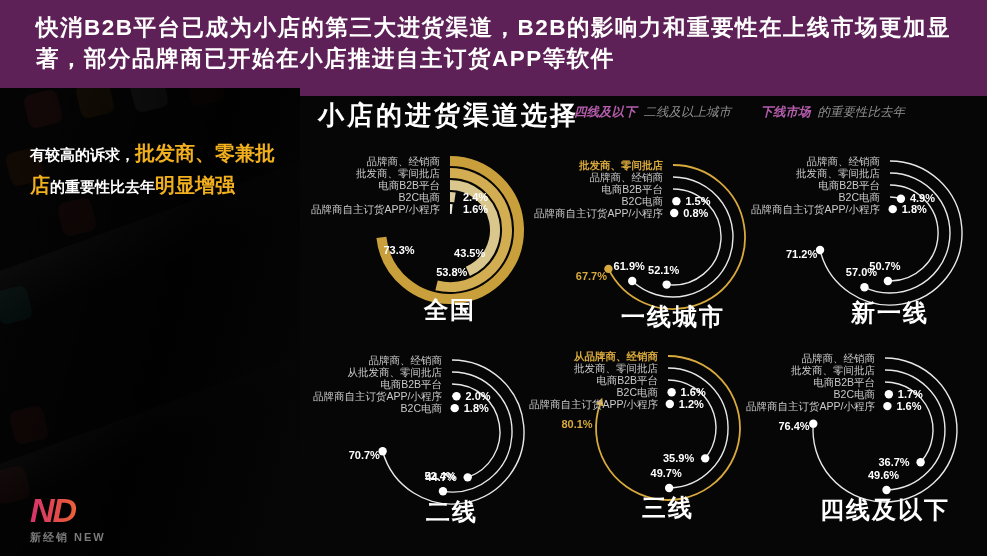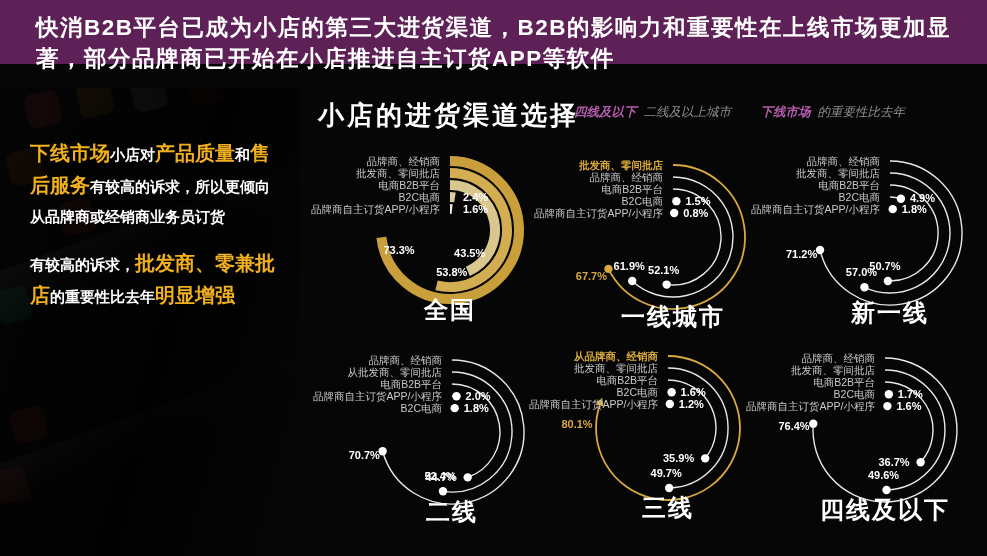--- a/index.html
+++ b/index.html
@@ -1,19 +1,19 @@
 <!DOCTYPE html>
 <html><head>
 <meta charset="utf-8">
 <style>
   html,body{margin:0;padding:0;background:#000;}
   .stage{position:relative;width:987px;height:556px;background:#060606;overflow:hidden;
          font-family:"Liberation Sans",sans-serif;}
   
-  .banner{position:absolute;left:0;top:0;width:987px;height:64px;background:#5E2157;
+  .banner{position:absolute;left:0;top:0;width:987px;height:96px;background:#5E2157;
           box-sizing:border-box;padding:12px 26px 0 36px;}
   .banner p{margin:0;color:#FFFFFF;font-size:22.5px;font-weight:bold;line-height:31px;letter-spacing:1.5px;}
   
   .sidebar{position:absolute;left:0;top:88px;width:300px;height:468px;background:#0A0A0A;overflow:hidden;}
   .collage{position:absolute;inset:0;}
   .app-icon{position:absolute;width:34px;height:34px;border-radius:8px;opacity:.16;filter:blur(.6px);
             transform:rotate(-14deg);}
   .streak{position:absolute;background:linear-gradient(180deg,rgba(255,255,255,.08),rgba(255,255,255,0));
           transform:rotate(-20deg);}
   .shade{position:absolute;inset:0;background:linear-gradient(105deg,rgba(0,0,0,.55),rgba(0,0,0,.88) 55%,#060606 96%);}
@@ -55,23 +55,26 @@
       <div class="app-icon" style="left:8px;top:62px;background:#D35400;"></div>
       <div class="app-icon" style="left:60px;top:112px;background:#E74C3C;"></div>
       <div class="app-icon" style="left:-4px;top:200px;background:#1ABC9C;"></div>
       <div class="app-icon" style="left:12px;top:320px;background:#E74C3C;"></div>
       <div class="app-icon" style="left:-6px;top:380px;background:#E84C3D;"></div>
       <div class="streak" style="left:-60px;top:130px;width:420px;height:50px;"></div>
       <div class="streak" style="left:-80px;top:330px;width:420px;height:40px;"></div>
       <div class="shade"></div>
     </div>
     <div class="paras" id="paras">
-        <div class="para"><span class="hl">下线市场</span><span>小店对</span><span class="hl">产品质量</span><span>和</span><span class="hl">售后服务</span><span>有较高的诉求，所以更倾向从品牌商或经销商业务员订货</span></div>
         <div class="para"><span>有较高的诉求，</span><span class="hl">批发商、零兼批店</span><span>的重要性比去年</span><span class="hl">明显增强</span></div>
       </div>
+    <div class="logo">
+      <div class="logo-mark">ND</div>
+      <div class="logo-name">新经销 NEW</div>
+    </div>
   </aside>
 
   <h2 class="main-title" style="margin:0;">小店的进货渠道选择</h2>
 
   <div class="legend">
     <span class="lg-item">
       <span class="lg-label" id="lg0" style="color: rgb(181, 92, 173);">四线及以下</span><span class="lg-desc">二线及以上城市</span>
     </span>
     <span class="lg-item">
       <span class="lg-label" id="lg1" style="color: rgb(181, 92, 173);">下线市场</span><span class="lg-desc">的重要性比去年</span>

